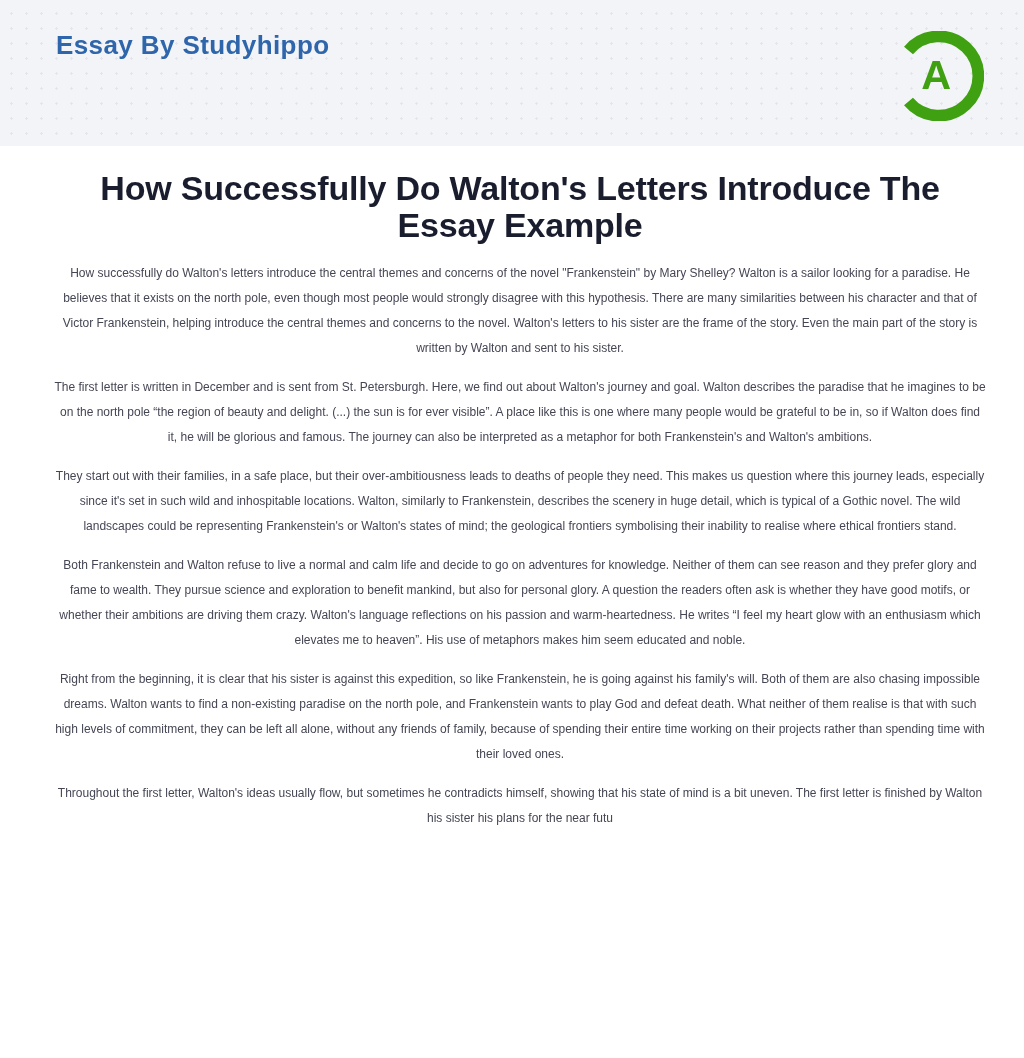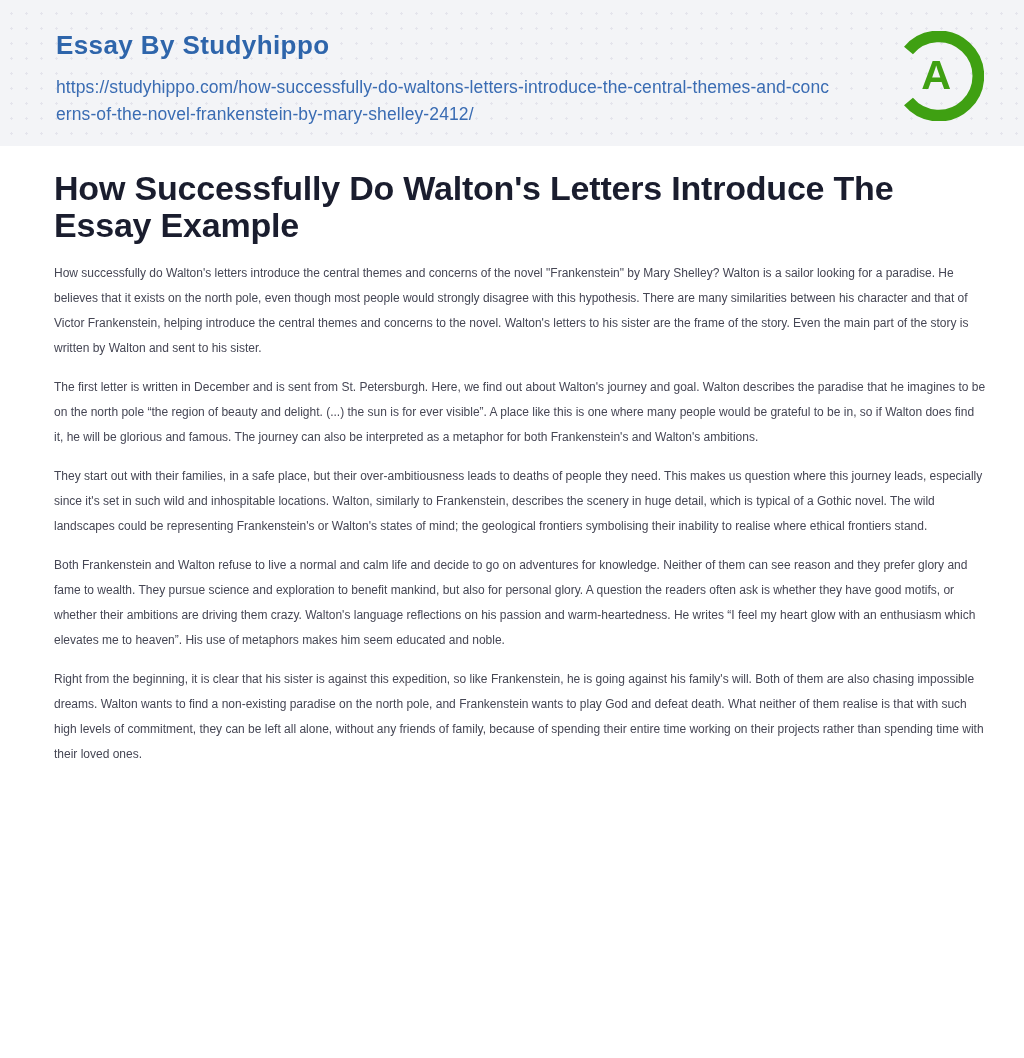--- a/index.html
+++ b/index.html
@@ -48,20 +48,21 @@
   }
   .logo{
     position:absolute;
     top:31px;
     right:40px;
     width:90px;
     height:90px;
   }
   .article{
     padding:24px 38px 0 54px;
+    text-align:center;
   }
   .essay-title{
     margin:0 0 17px 0;
     max-width:952px;
     font-size:34px;
     line-height:37px;
     font-weight:800;
     letter-spacing:-0.2px;
     color:var(--title-dark);
   }
@@ -71,31 +72,31 @@
     font-size:12px;
     line-height:25px;
     color:var(--body-text);
   }
 </style>
 </head>
 <body>
 
 <header class="page-header">
   <h2 class="site-title">Essay By Studyhippo</h2>
-  <a class="source-url" href="#">https://studyhippo.com/how-successfully-do-waltons-letters-introduce-the-central-themes-and-concerns-of-the-novel-frankenstein-by-mary-shelley-2412/</a>
   <div class="logo">
     <svg viewBox="0 0 100 100" width="90" height="90">
       <path d="M 16.1 21.6 A 44 44 0 1 1 16.1 78.4" fill="none" stroke="var(--logo-green)" stroke-width="13" stroke-linecap="butt"></path>
       <text x="47" y="64" text-anchor="middle" font-family="Liberation Sans, DejaVu Sans, sans-serif" font-size="46" font-weight="700" fill="var(--logo-green)">A</text>
     </svg>
   </div>
 </header>
 
 <main class="article">
   <h1 class="essay-title">How Successfully Do Walton's Letters Introduce The Essay Example</h1>
   <div class="essay-body">
     <p>How successfully do Walton's letters introduce the central themes and concerns of the novel "Frankenstein" by Mary Shelley? Walton is a sailor looking for a paradise. He believes that it exists on the north pole, even though most people would strongly disagree with this hypothesis. There are many similarities between his character and that of Victor Frankenstein, helping introduce the central themes and concerns to the novel. Walton's letters to his sister are the frame of the story. Even the main part of the story is written by Walton and sent to his sister.</p>
     <p>The first letter is written in December and is sent from St. Petersburgh. Here, we find out about Walton's journey and goal. Walton describes the paradise that he imagines to be on the north pole “the region of beauty and delight. (...) the sun is for ever visible”. A place like this is one where many people would be grateful to be in, so if Walton does find it, he will be glorious and famous. The journey can also be interpreted as a metaphor for both Frankenstein's and Walton's ambitions.</p>
     <p>They start out with their families, in a safe place, but their over-ambitiousness leads to deaths of people they need. This makes us question where this journey leads, especially since it's set in such wild and inhospitable locations. Walton, similarly to Frankenstein, describes the scenery in huge detail, which is typical of a Gothic novel. The wild landscapes could be representing Frankenstein's or Walton's states of mind; the geological frontiers symbolising their inability to realise where ethical frontiers stand.</p>
     <p>Both Frankenstein and Walton refuse to live a normal and calm life and decide to go on adventures for knowledge. Neither of them can see reason and they prefer glory and fame to wealth. They pursue science and exploration to benefit mankind, but also for personal glory. A question the readers often ask is whether they have good motifs, or whether their ambitions are driving them crazy. Walton's language reflections on his passion and warm-heartedness. He writes “I feel my heart glow with an enthusiasm which elevates me to heaven”. His use of metaphors makes him seem educated and noble.</p>
     <p>Right from the beginning, it is clear that his sister is against this expedition, so like Frankenstein, he is going against his family's will. Both of them are also chasing impossible dreams. Walton wants to find a non-existing paradise on the north pole, and Frankenstein wants to play God and defeat death. What neither of them realise is that with such high levels of commitment, they can be left all alone, without any friends of family, because of spending their entire time working on their projects rather than spending time with their loved ones.</p>
+    <p>Throughout the first letter, Walton's ideas usually flow, but sometimes he contradicts himself, showing that his state of mind is a bit uneven. The first letter is finished by Walton his sister his plans for the near futu</p>
   </div>
 </main>
 
 </body></html>

